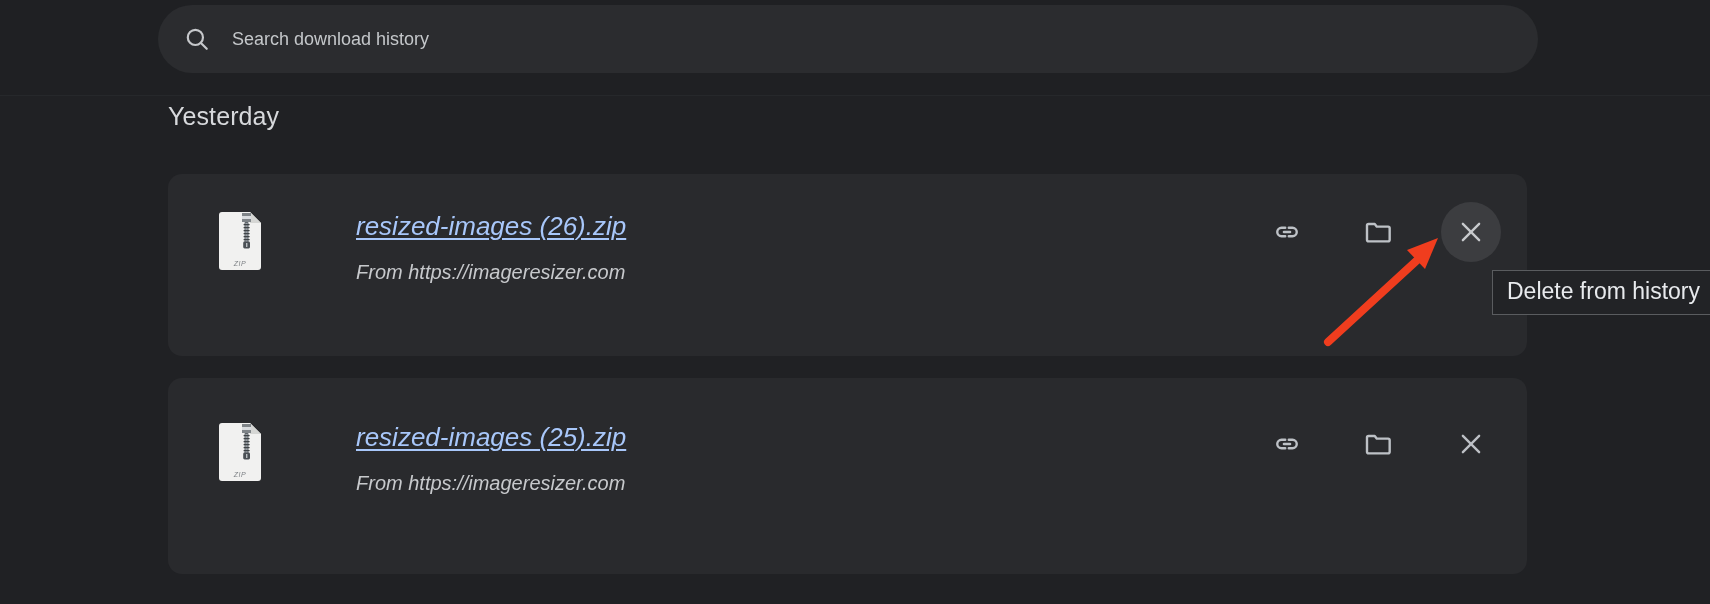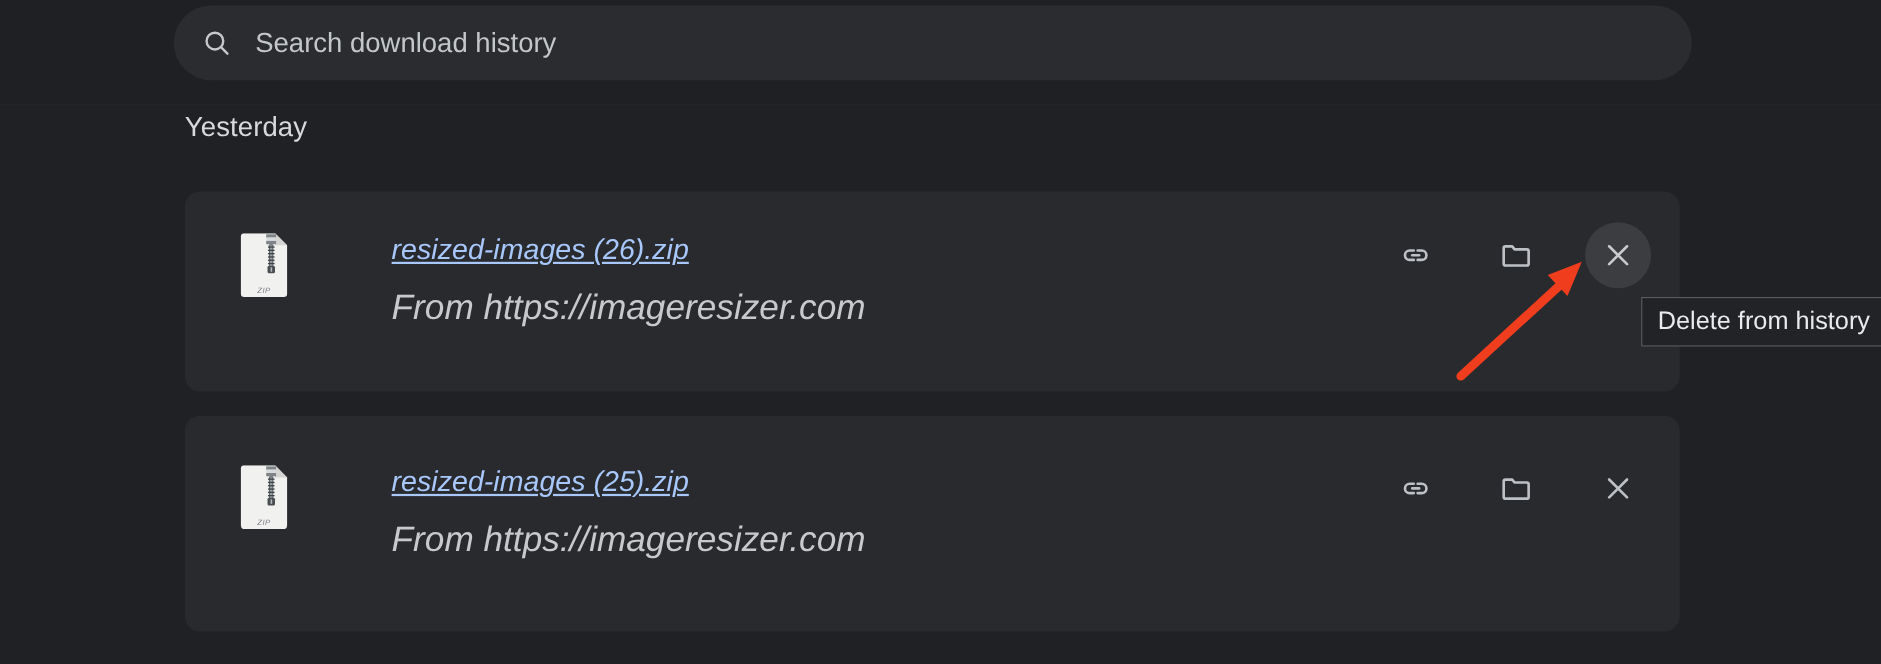--- a/index.html
+++ b/index.html
@@ -53,21 +53,21 @@
     display: block;
   }
   .search-icon svg { display: block; }
   .search-input {
     flex: 1 1 auto;
     border: 0;
     outline: 0;
     background: transparent;
     color: #c9cbce;
     font-family: "Liberation Sans", sans-serif;
-    font-size: 25px;
+    font-size: 18px;
     margin-left: 22px;
     padding: 0;
     height: 40px;
     line-height: 40px;
   }
   .search-input::placeholder {
     color: #c4c7ca;
     opacity: 1;
   }
 
@@ -126,21 +126,21 @@
     text-decoration-thickness: 1.5px;
     cursor: pointer;
     white-space: nowrap;
   }
   .card--second .file-name { top: 44px; }
 
   .file-source {
     position: absolute;
     left: 188px;
     top: 87px;
-    font-size: 32px;
+    font-size: 20px;
     color: #c7c9cc;
     white-space: nowrap;
   }
   .card--second .file-source { top: 94px; }
 
   .actions {
     position: absolute;
     right: 26px;
     top: 28px;
     display: flex;

